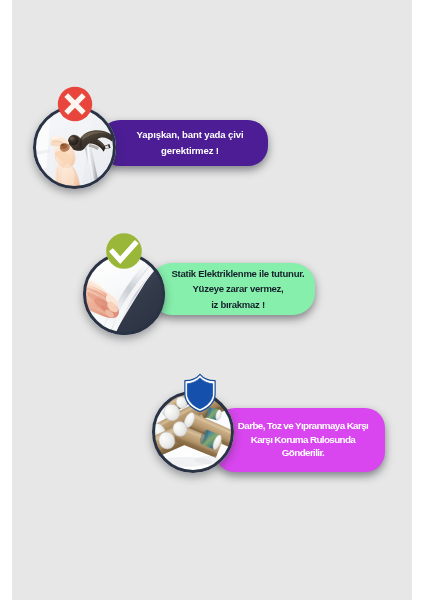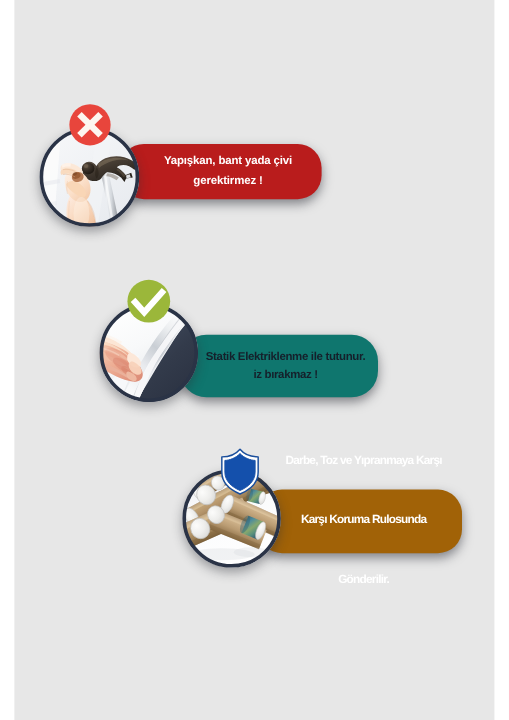--- a/index.html
+++ b/index.html
@@ -12,31 +12,31 @@
           box-shadow:0 4px 9px rgba(45,48,56,0.55);}
   .banner .ln{display:block;white-space:nowrap;}
 
   .photo-wrap{position:absolute;border-radius:50%;box-shadow:0 4px 9px rgba(45,48,56,0.42);}
   .photo{position:absolute;inset:0;border-radius:50%;overflow:hidden;}
   .ring{position:absolute;inset:0;border-radius:50%;box-sizing:border-box;border:3.5px solid #2a3346;}
 
   .badge{position:absolute;border-radius:50%;display:flex;align-items:center;justify-content:center;}
 
   
-  #banner1{left:100px;top:120px;width:168px;height:46px;background:#b91c1c;font-size:9.55px;line-height:16px;letter-spacing:-0.125px;border-radius:20px;padding-left:12px;box-sizing:border-box;}
+  #banner1{left:100px;top:120px;width:168px;height:46px;background:#4c1d95;font-size:9.55px;line-height:16px;letter-spacing:-0.125px;border-radius:20px;padding-left:12px;box-sizing:border-box;}
   #pw1{left:33px;top:105.5px;width:83px;height:83px;}
   #badge1{left:55px;top:84px;width:40px;height:40px;background:none;}
 
   
-  #banner2{left:150px;top:263px;width:165px;height:52px;background:#0f766e;font-size:9.55px;line-height:15.3px;color:#15202b;letter-spacing:-0.28px;border-radius:22px;padding-left:11px;box-sizing:border-box;margin-top:16px;}
+  #banner2{left:150px;top:263px;width:165px;height:52px;background:#86efac;font-size:9.55px;line-height:15.3px;color:#15202b;letter-spacing:-0.28px;border-radius:22px;padding-left:11px;box-sizing:border-box;}
   #pw2{left:82.5px;top:252.5px;width:82.3px;height:82.3px;}
   #badge2{left:104px;top:231px;width:40px;height:40px;background:none;}
 
   
-  #banner3{left:215px;top:407.5px;width:170px;height:53px;background:#a16207;font-size:9.9px;line-height:13.6px;letter-spacing:-0.64px;border-radius:20px;padding-left:6px;box-sizing:border-box;gap:36px;}
+  #banner3{left:215px;top:407.5px;width:170px;height:64px;background:#d946ef;font-size:9.9px;line-height:13.6px;letter-spacing:-0.64px;border-radius:20px;padding-left:6px;box-sizing:border-box;}
   #pw3{left:151.6px;top:390.6px;width:82.4px;height:82.4px;}
   #badge3{left:182px;top:372px;width:36px;height:42px;background:none;}
 </style>
 </head>
 <body>
 
 <div id="canvas">
   <div class="bg"></div>
 
   <div class="banner" id="banner1">
@@ -158,20 +158,21 @@
       <circle cx="20" cy="20" r="17.2" fill="#e8453c"></circle>
       <g stroke="#fdf6f0" stroke-width="5.3" stroke-linecap="butt">
         <line x1="11.2" y1="11.2" x2="28.8" y2="28.8"></line>
         <line x1="28.8" y1="11.2" x2="11.2" y2="28.8"></line>
       </g>
     </svg>
   </div>
 
   <div class="banner" id="banner2">
     <span class="ln">Statik Elektriklenme ile tutunur.</span>
+    <span class="ln">Yüzeye zarar vermez,</span>
     <span class="ln">iz bırakmaz !</span>
   </div>
 
   <div class="photo-wrap" id="pw2">
     <div class="photo">
       <svg viewBox="0 0 100 100" width="100%" height="100%" preserveAspectRatio="xMidYMid slice">
         <defs>
           <linearGradient id="filmtop" x1="0.25" y1="0" x2="0.75" y2="1">
             <stop offset="0" stop-color="#ffffff"></stop>
               <stop offset="0.4" stop-color="#f8f9fa"></stop>

